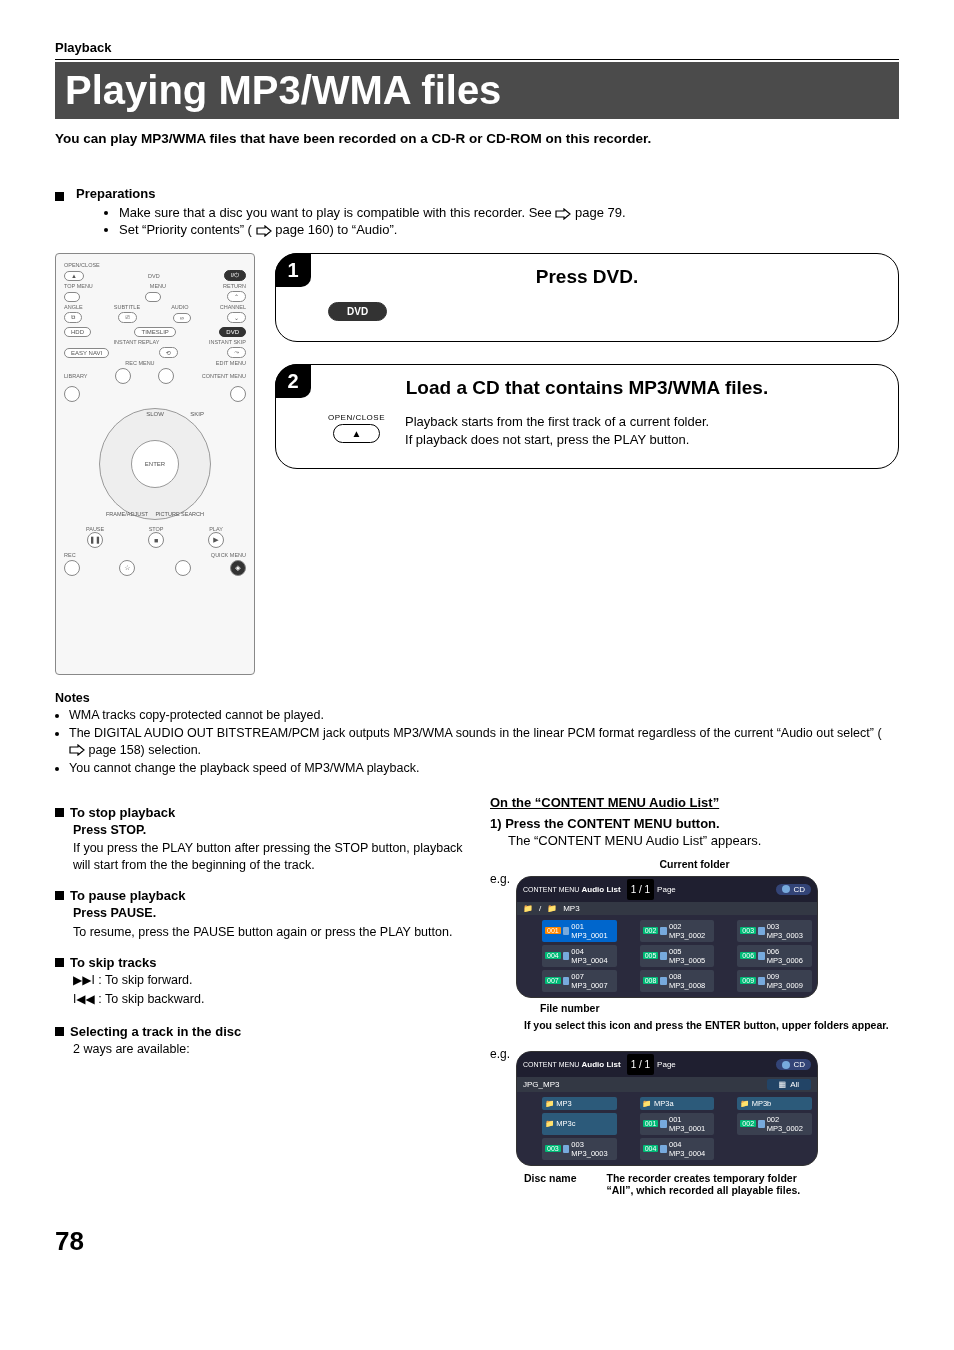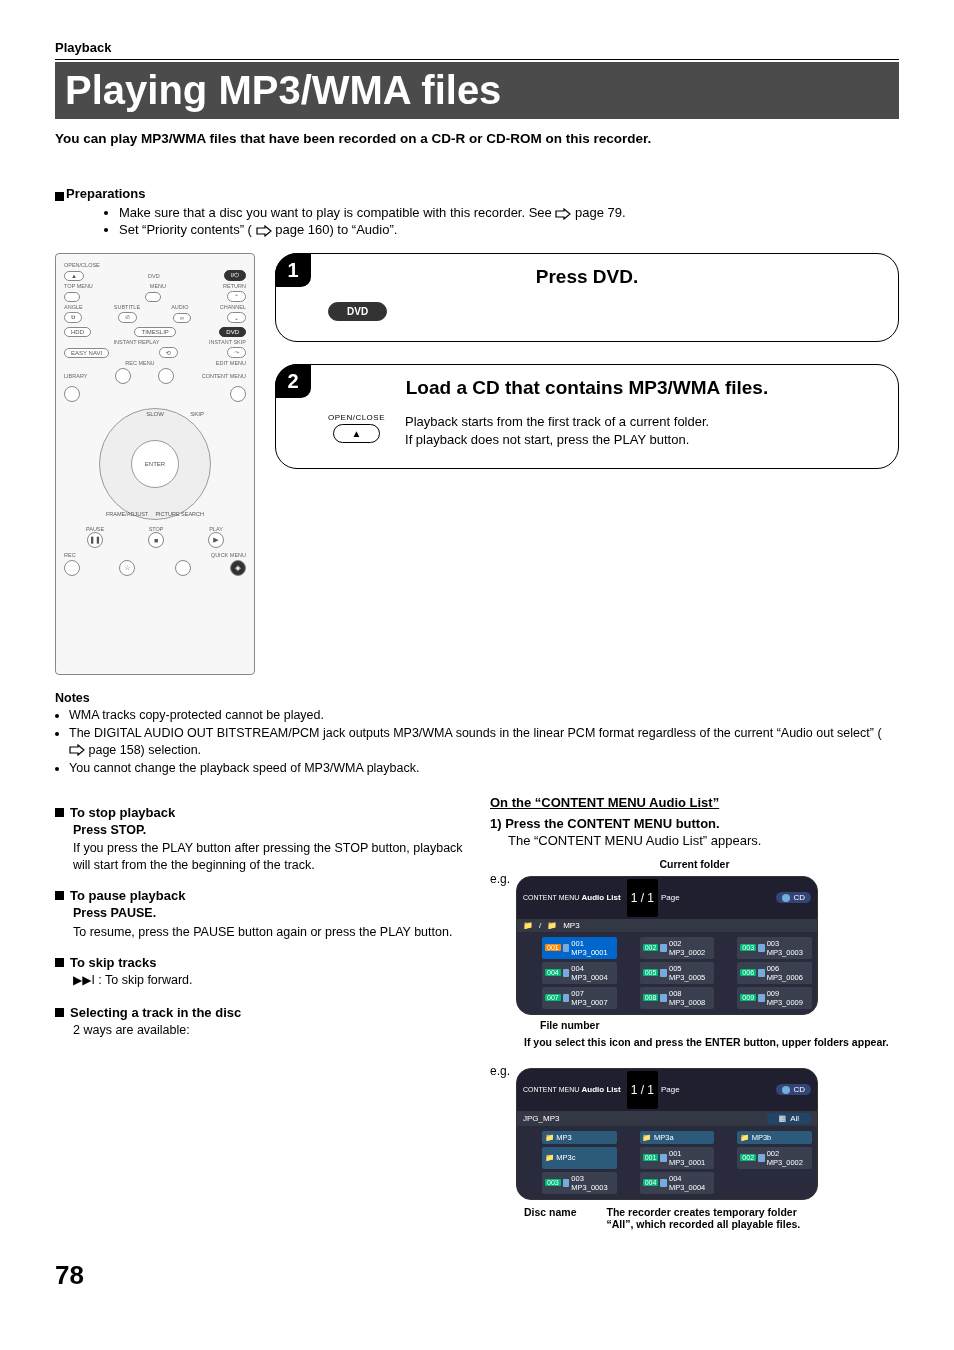--- a/index.html
+++ b/index.html
@@ -32,21 +32,21 @@
     font-weight: bold;
     padding: 6px 10px 6px 10px;
     margin-top: 2px;
   }
   .intro {
     font-weight: bold;
     margin-top: 12px;
     font-size: 13.5px;
   }
   .prep-block { margin-top: 40px; }
-  .sq-bullet-row { display:flex; align-items:flex-end; gap:2px; }
+  .sq-bullet-row { display:flex; align-items:flex-end; gap:12px; }
   .sq { width:9px; height:9px; background:#000; display:inline-block; }
   .prep-list { margin: 4px 0 0 24px; }
   .prep-list li { list-style: disc; margin:2px 0; font-size:13px;}
   .ref-arrow {
     display:inline-block; width:16px; height:12px; vertical-align:middle;
   }
   .ref-arrow svg { display:block; }
 
   .main-row {
     display:flex; gap:20px; margin-top:16px; align-items:flex-start;
@@ -111,21 +111,21 @@
     width:300px; margin-left:34px; border-radius:15px; overflow:hidden; margin-top:4px;
   }
   .ss-head { display:flex; align-items:center; padding:2px 6px; background:#1f1f30;}
   .ss-crumb { background:#333844; padding:2px 6px; font-size:8px; display:flex; gap:6px; align-items:center;}
   .ss-grid { display:grid; grid-template-columns: repeat(3,1fr); gap:3px; padding:5px;}
   .ss-cell { background:#3a4050; padding:2px 3px; font-size:7.5px; display:flex; align-items:center; gap:2px; border-radius:2px;margin-left:20px;}
   .ss-cell.hl { background:#0066cc;}
   .ss-cell .num { background:#0b7; color:#fff; padding:0 2px; font-size:7px; border-radius:1px;}
   .ss-cell.hl .num { background:#f80;}
   .ss-cell .ficon { width:8px; height:8px; background:#77aadd; border-radius:1px;}
-  .pagebox { background:#000; color:#fff; padding:12px 4px; font-size:12px; margin-left:6px; border-radius:2px;}
+  .pagebox { background:#000; color:#fff; padding:5px 4px; font-size:10px; margin-left:6px; border-radius:2px;}
   .disc-badge { margin-left:auto; background:#347; padding:1px 6px; border-radius:8px; font-size:8px;}
   .disc-badge .dot { display:inline-block; width:8px;height:8px;border-radius:50%;background:#7ad; margin-right:3px; vertical-align:middle;}
   .folder-all { background:#246; padding:1px 12px; border-radius:2px; font-size:8px; color:#fff; margin-left:auto;}
   .caption { font-size:10.5px; font-weight:bold; }
   .caption-block { margin-left:34px; font-size:10.5px; font-weight:bold; line-height:1.3; margin-top:4px;}
   .eg { font-size:12px; margin-left:0;}
   .page-number { font-size:26px; font-weight:bold; margin-top:30px;}
   .ss-wrap { position:relative; }
 </style>
 </head>
@@ -315,20 +315,21 @@
           <span class="subhead">To pause playback</span>
         </div>
       <div class="body-ind bold">Press PAUSE.</div>
       <div class="body-ind">To resume, press the PAUSE button again or press the PLAY button.</div>
 
       <div class="subhead-row" style="margin-top:14px;">
           <span class="sq"></span>
           <span class="subhead">To skip tracks</span>
         </div>
       <div class="body-ind"><span class="glyph">▶▶I</span> <span>: To skip forward.</span></div>
+      <div class="body-ind"><span class="glyph">I◀◀</span> <span>: To skip backward.</span></div>
 
       <div class="subhead-row" style="margin-top:16px;">
           <span class="sq"></span>
           <span class="subhead">Selecting a track in the disc</span>
         </div>
       <div class="body-ind">2 ways are available:</div>
     </div>
 
     <div class="col">
       <div class="subhead bold underline">On the “CONTENT MENU Audio List”</div>

